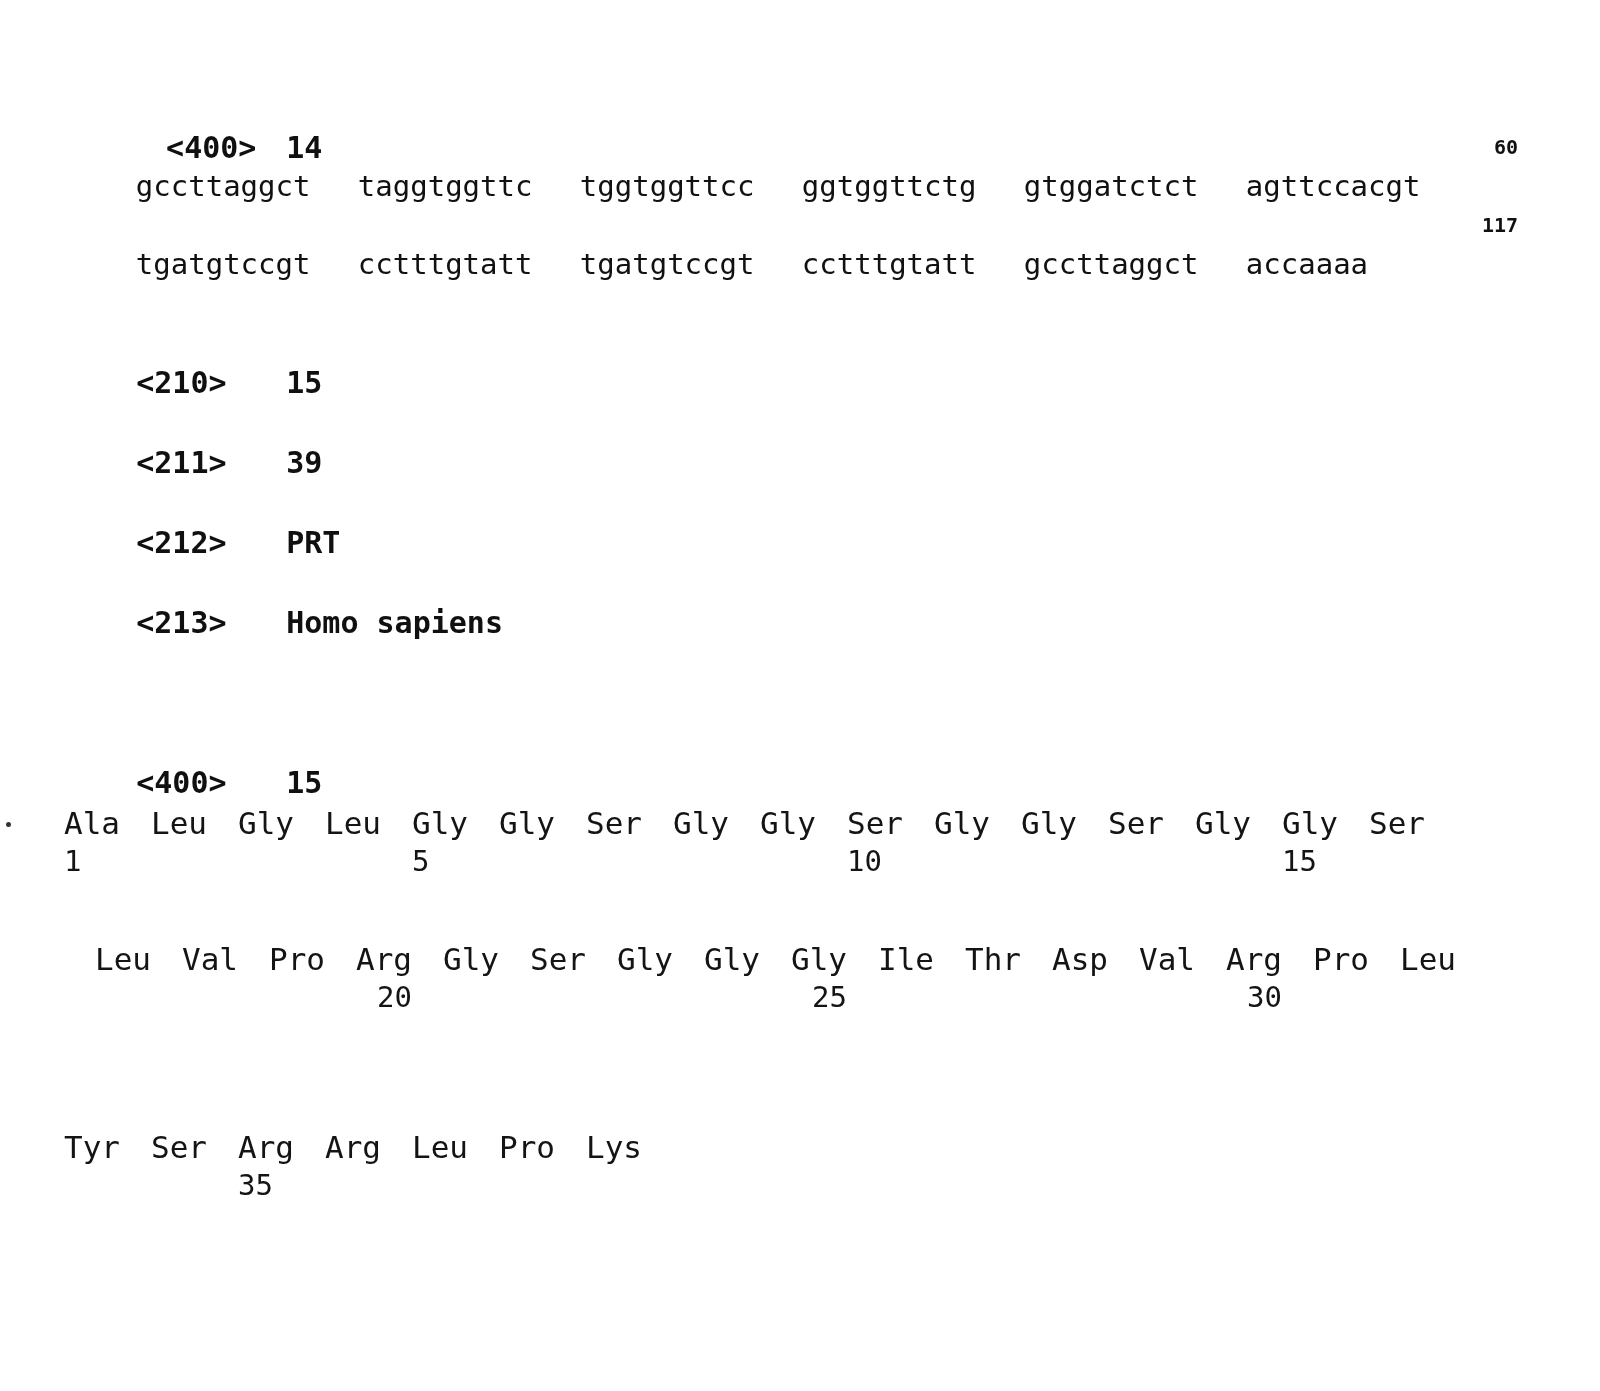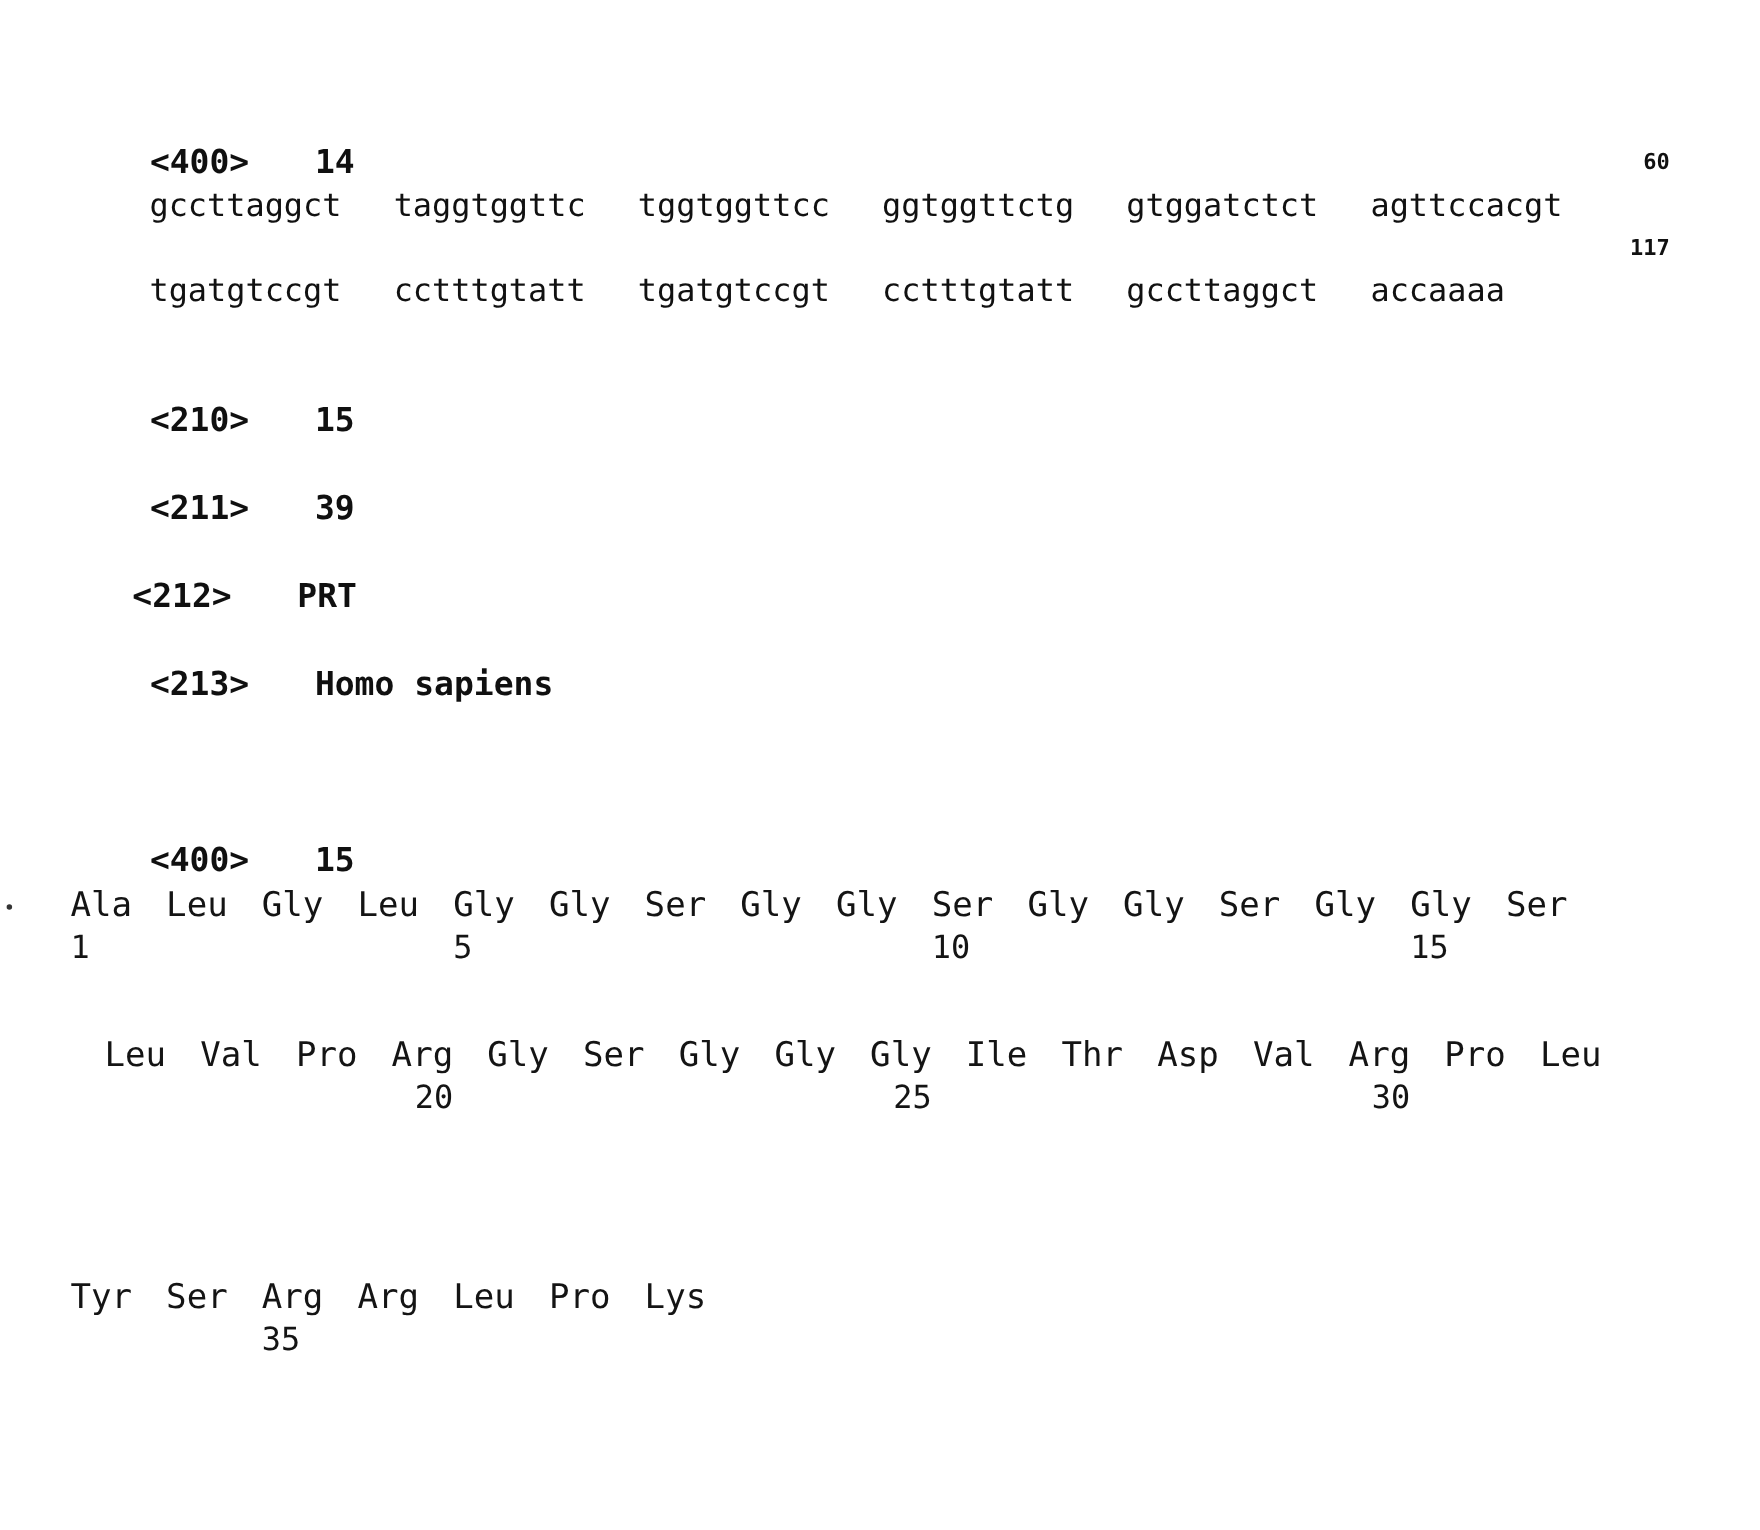--- a/index.html
+++ b/index.html
@@ -94,21 +94,21 @@
     height: 5px;
     background: #333;
     border-radius: 50%;
   }
 </style>
 </head>
 <body>
 
 <div class="page">
 
-  <div class="tagline" style="left:64px; top:95px;">
+  <div class="tagline" style="left:64px; top:95px;text-align:center;">
     <span class="tag">&lt;400&gt;</span><span>14</span>
   </div>
 
   <div class="nt-row" style="top:135px;">
     <span class="blocks"><span class="blk">gccttaggct</span><span class="blk">taggtggttc</span><span class="blk">tggtggttcc</span><span class="blk">ggtggttctg</span><span class="blk">gtggatctct</span><span class="blk">agttccacgt</span></span>
     <span class="num">60</span>
   </div>
 
   <div class="nt-row" style="top:213px;">
     <span class="blocks"><span class="blk">tgatgtccgt</span><span class="blk">cctttgtatt</span><span class="blk">tgatgtccgt</span><span class="blk">cctttgtatt</span><span class="blk">gccttaggct</span><span class="blk">accaaaa</span></span>
@@ -116,21 +116,21 @@
   </div>
 
   <div class="tagline" style="left:64px; top:330px;">
     <span class="tag">&lt;210&gt;</span><span>15</span>
   </div>
 
   <div class="tagline" style="left:64px; top:410px;">
     <span class="tag">&lt;211&gt;</span><span>39</span>
   </div>
 
-  <div class="tagline" style="left:48px; top:490px;">
+  <div class="tagline" style="left:64px; top:490px;">
     <span class="tag">&lt;212&gt;</span><span>PRT</span>
   </div>
 
   <div class="tagline" style="left:64px; top:570px;">
     <span class="tag">&lt;213&gt;</span><span>Homo sapiens</span>
   </div>
 
   <div class="tagline" style="left:64px; top:730px;">
     <span class="tag">&lt;400&gt;</span><span>15</span>
   </div>
@@ -140,18 +140,18 @@
   <div class="aa-block" style="top:808px;">
     <div class="aa-residues"><span class="res">Ala</span><span class="res">Leu</span><span class="res">Gly</span><span class="res">Leu</span><span class="res">Gly</span><span class="res">Gly</span><span class="res">Ser</span><span class="res">Gly</span><span class="res">Gly</span><span class="res">Ser</span><span class="res">Gly</span><span class="res">Gly</span><span class="res">Ser</span><span class="res">Gly</span><span class="res">Gly</span><span class="res">Ser</span></div>
     <div class="aa-numbers"><span class="num">1</span><span class="num"></span><span class="num"></span><span class="num"></span><span class="num">5</span><span class="num"></span><span class="num"></span><span class="num"></span><span class="num"></span><span class="num">10</span><span class="num"></span><span class="num"></span><span class="num"></span><span class="num"></span><span class="num">15</span><span class="num"></span></div>
   </div>
 
   <div class="aa-block" style="top:944px;text-align:right;">
     <div class="aa-residues"><span class="res">Leu</span><span class="res">Val</span><span class="res">Pro</span><span class="res">Arg</span><span class="res">Gly</span><span class="res">Ser</span><span class="res">Gly</span><span class="res">Gly</span><span class="res">Gly</span><span class="res">Ile</span><span class="res">Thr</span><span class="res">Asp</span><span class="res">Val</span><span class="res">Arg</span><span class="res">Pro</span><span class="res">Leu</span></div>
     <div class="aa-numbers"><span class="num"></span><span class="num"></span><span class="num"></span><span class="num">20</span><span class="num"></span><span class="num"></span><span class="num"></span><span class="num"></span><span class="num">25</span><span class="num"></span><span class="num"></span><span class="num"></span><span class="num"></span><span class="num">30</span><span class="num"></span><span class="num"></span></div>
   </div>
 
-  <div class="aa-block" style="top:1132px;margin-top:32px;">
+  <div class="aa-block" style="top:1132px;">
     <div class="aa-residues"><span class="res">Tyr</span><span class="res">Ser</span><span class="res">Arg</span><span class="res">Arg</span><span class="res">Leu</span><span class="res">Pro</span><span class="res">Lys</span></div>
     <div class="aa-numbers"><span class="num"></span><span class="num"></span><span class="num">35</span><span class="num"></span><span class="num"></span><span class="num"></span><span class="num"></span></div>
   </div>
 
 </div>
 
 </body></html>

